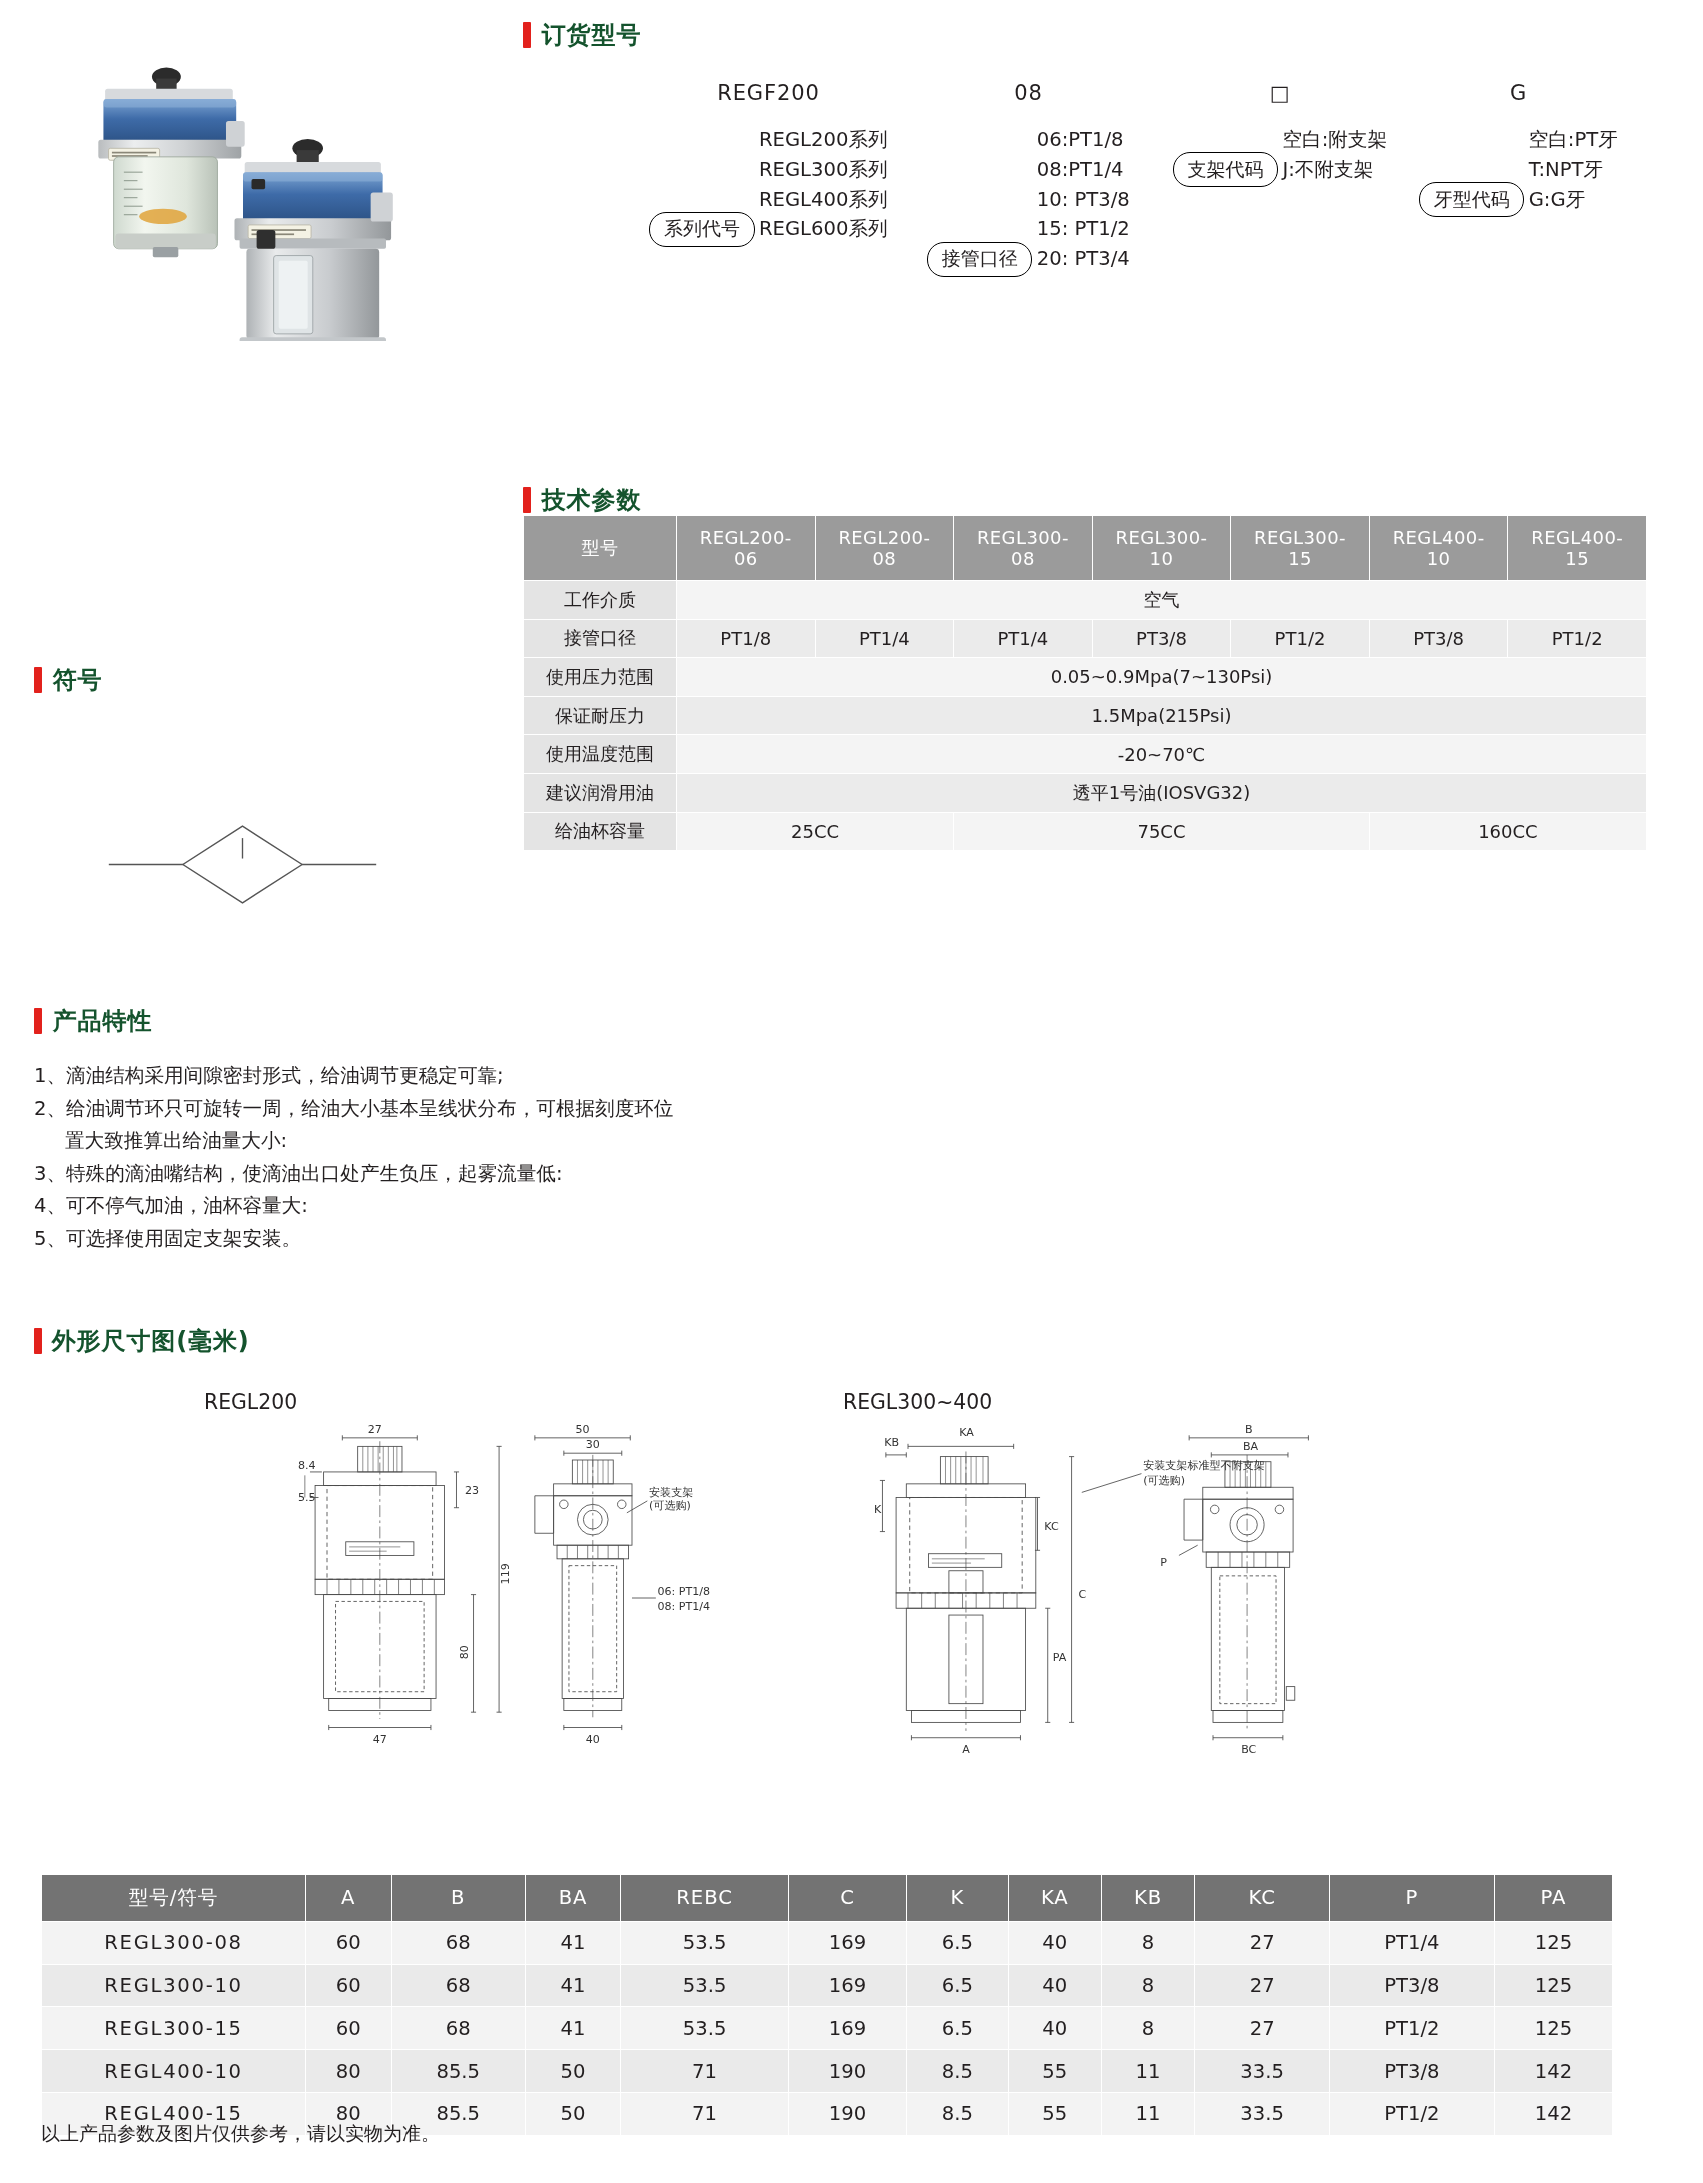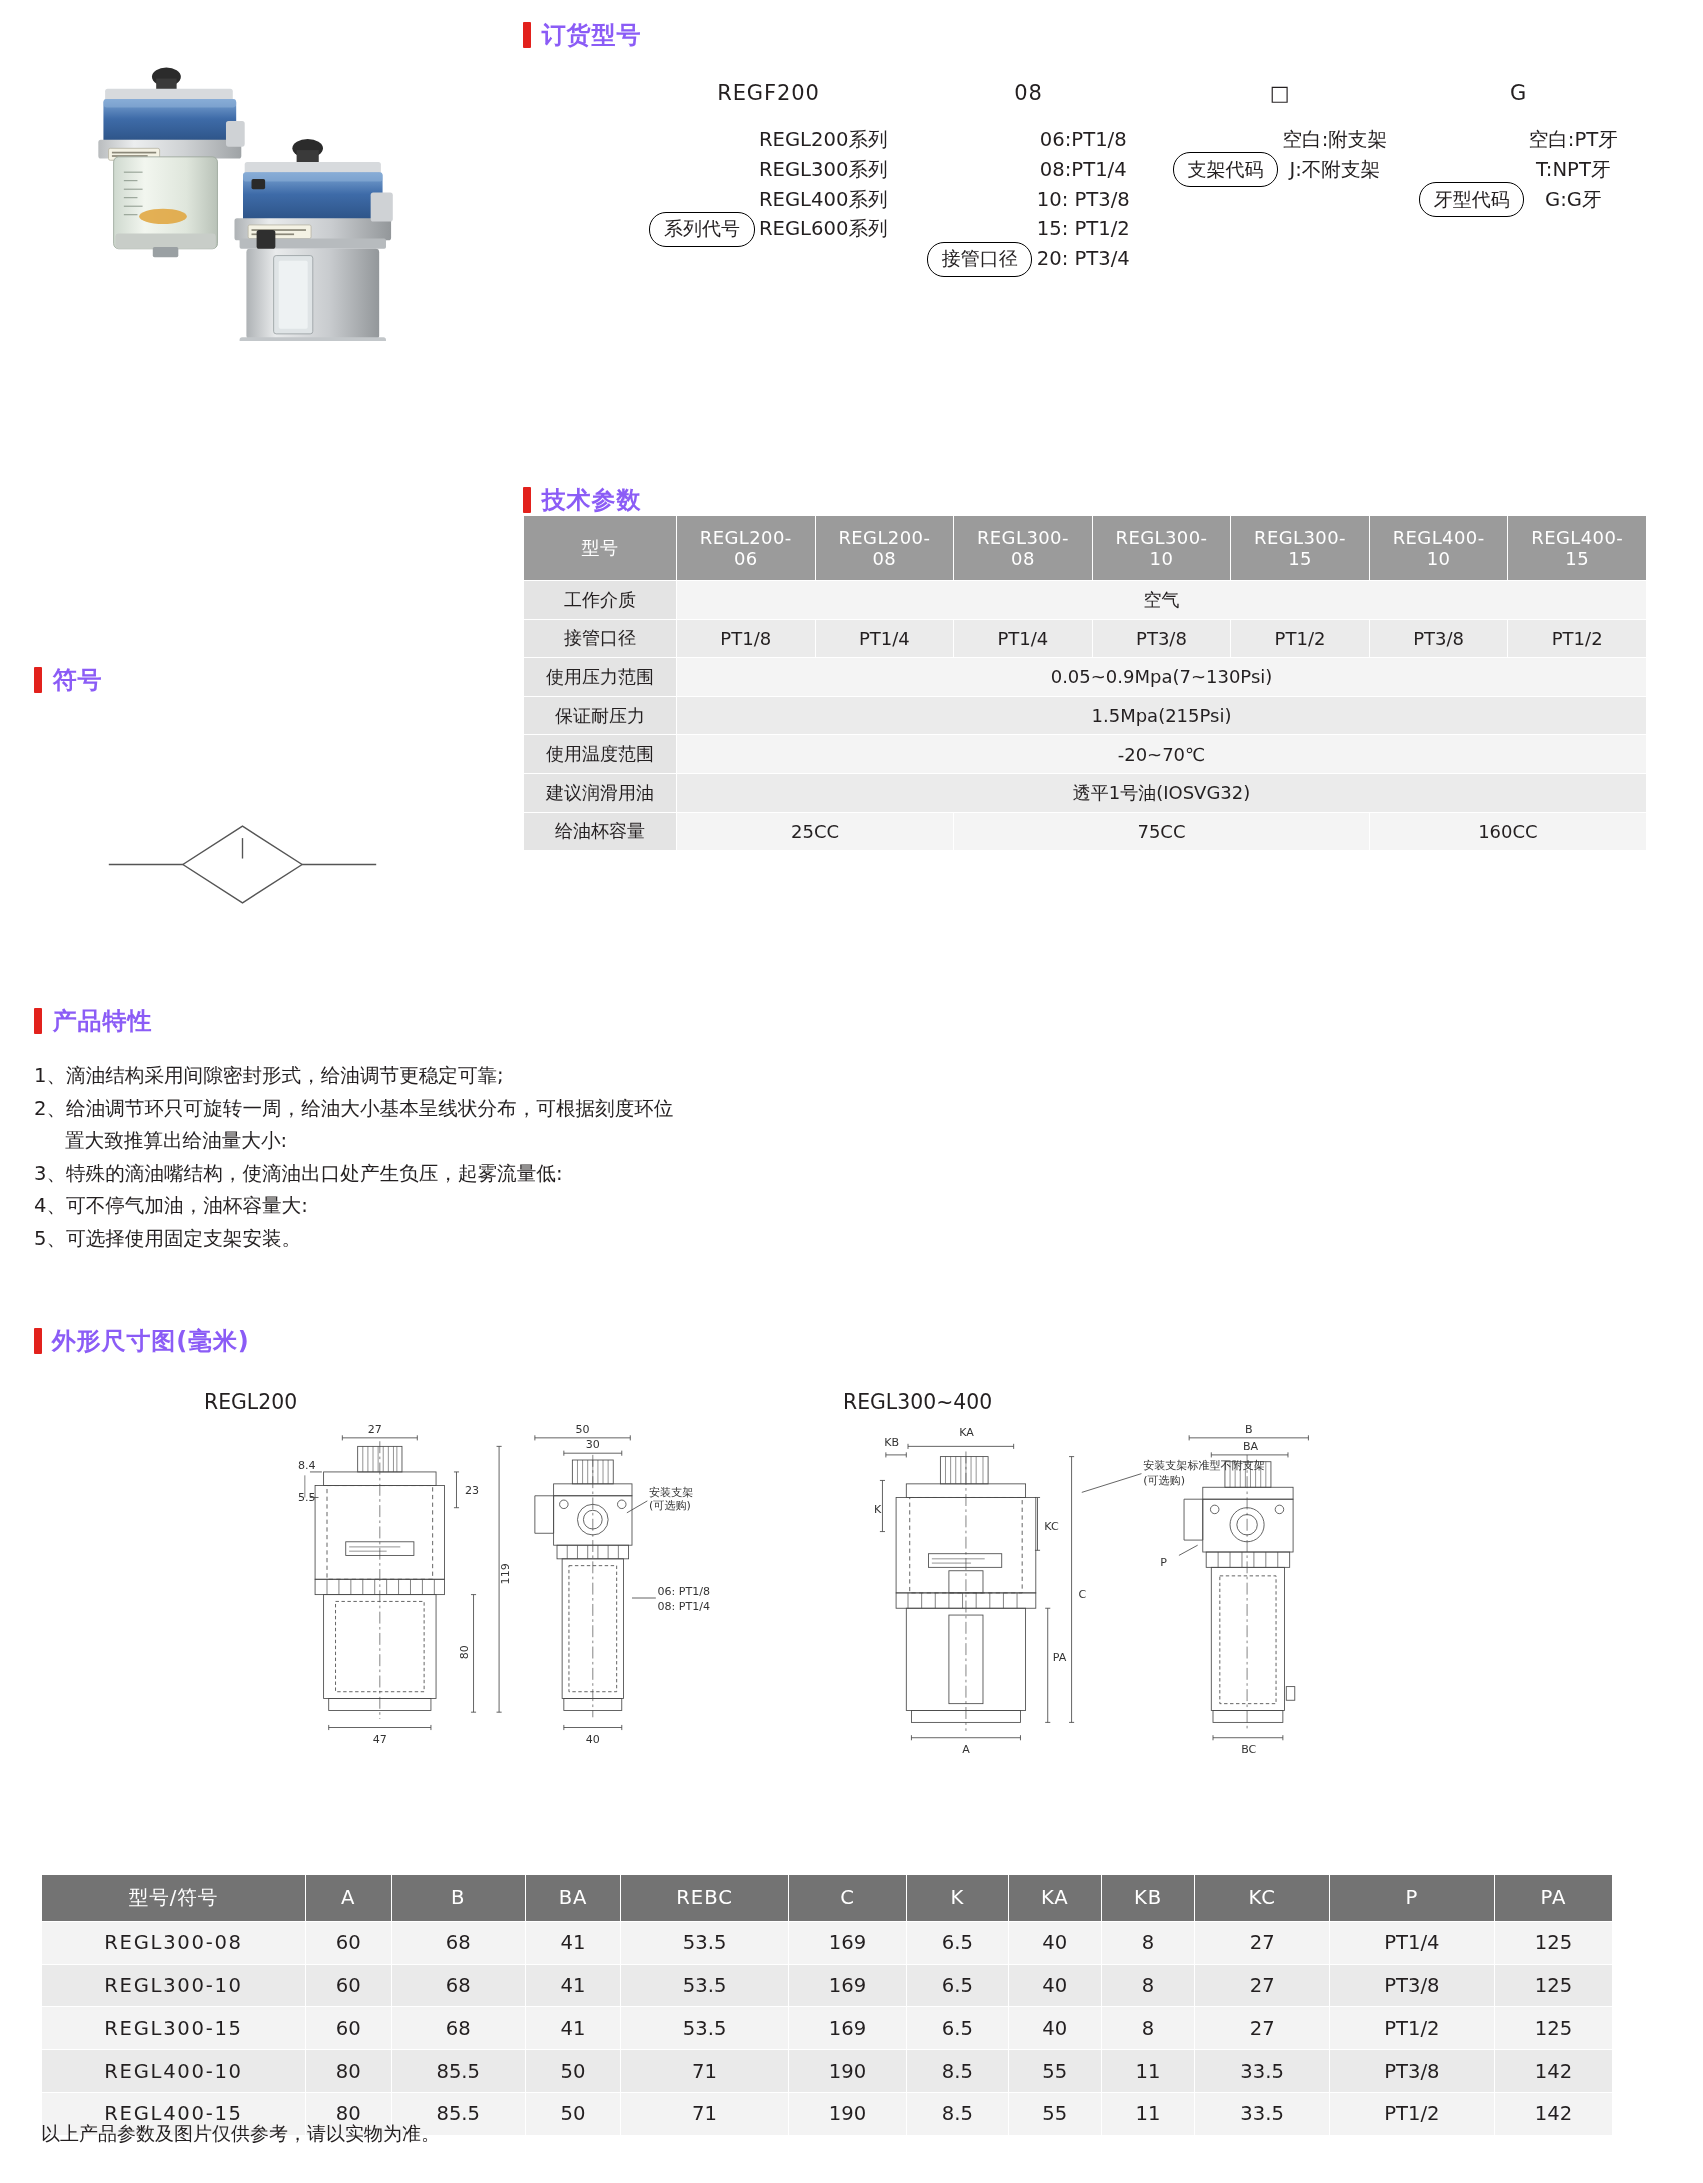--- a/index.html
+++ b/index.html
@@ -10,42 +10,42 @@
     color:#231f20;
     -webkit-font-smoothing:antialiased;
   }
   .page { position:relative; width:1704px; height:2183px; overflow:hidden; }
 
   
   .sec-head { display:flex; align-items:center; gap:11px; }
   .sec-head .bar {
     width:7.7px; height:25.6px; background:#e2211c; display:inline-block; border-radius:0.9px;
   }
-  .sec-head .txt { font-size:24px; font-weight:bold; letter-spacing:0.9px; color:#8b5cf6; }
+  .sec-head .txt { font-size:24px; font-weight:bold; letter-spacing:0.9px; color:#14532d; }
 
   
   #order-head { position:absolute; left:523px; top:19px; }
   #order-block { position:absolute; left:632px; top:81px; width:1005px; }
   .code-cols { display:flex; }
   .code-col { text-align:center; }
   .code-col .top { font-size:21px; letter-spacing:0.9px; height:32px; }
   .code-col .pill {
     display:inline-block;
     border:0.9px solid #000;
     border-radius:17px;
     padding:3.4px 13.6px;
     font-size:19px;
     margin-top:6.8px;
     white-space:nowrap;
   }
   .code-col .list {
     margin-top:12px;
     font-size:19.6px;
     line-height:1.52;
-    text-align:center;
+    text-align:left;
     display:inline-block;
   }
 
   
   #photo {
     position:absolute; left:83px; top:51px; width:400px; height:290px;
   }
 
   
   #tech-head { position:absolute; left:523px; top:464px;margin-top:20px; }

